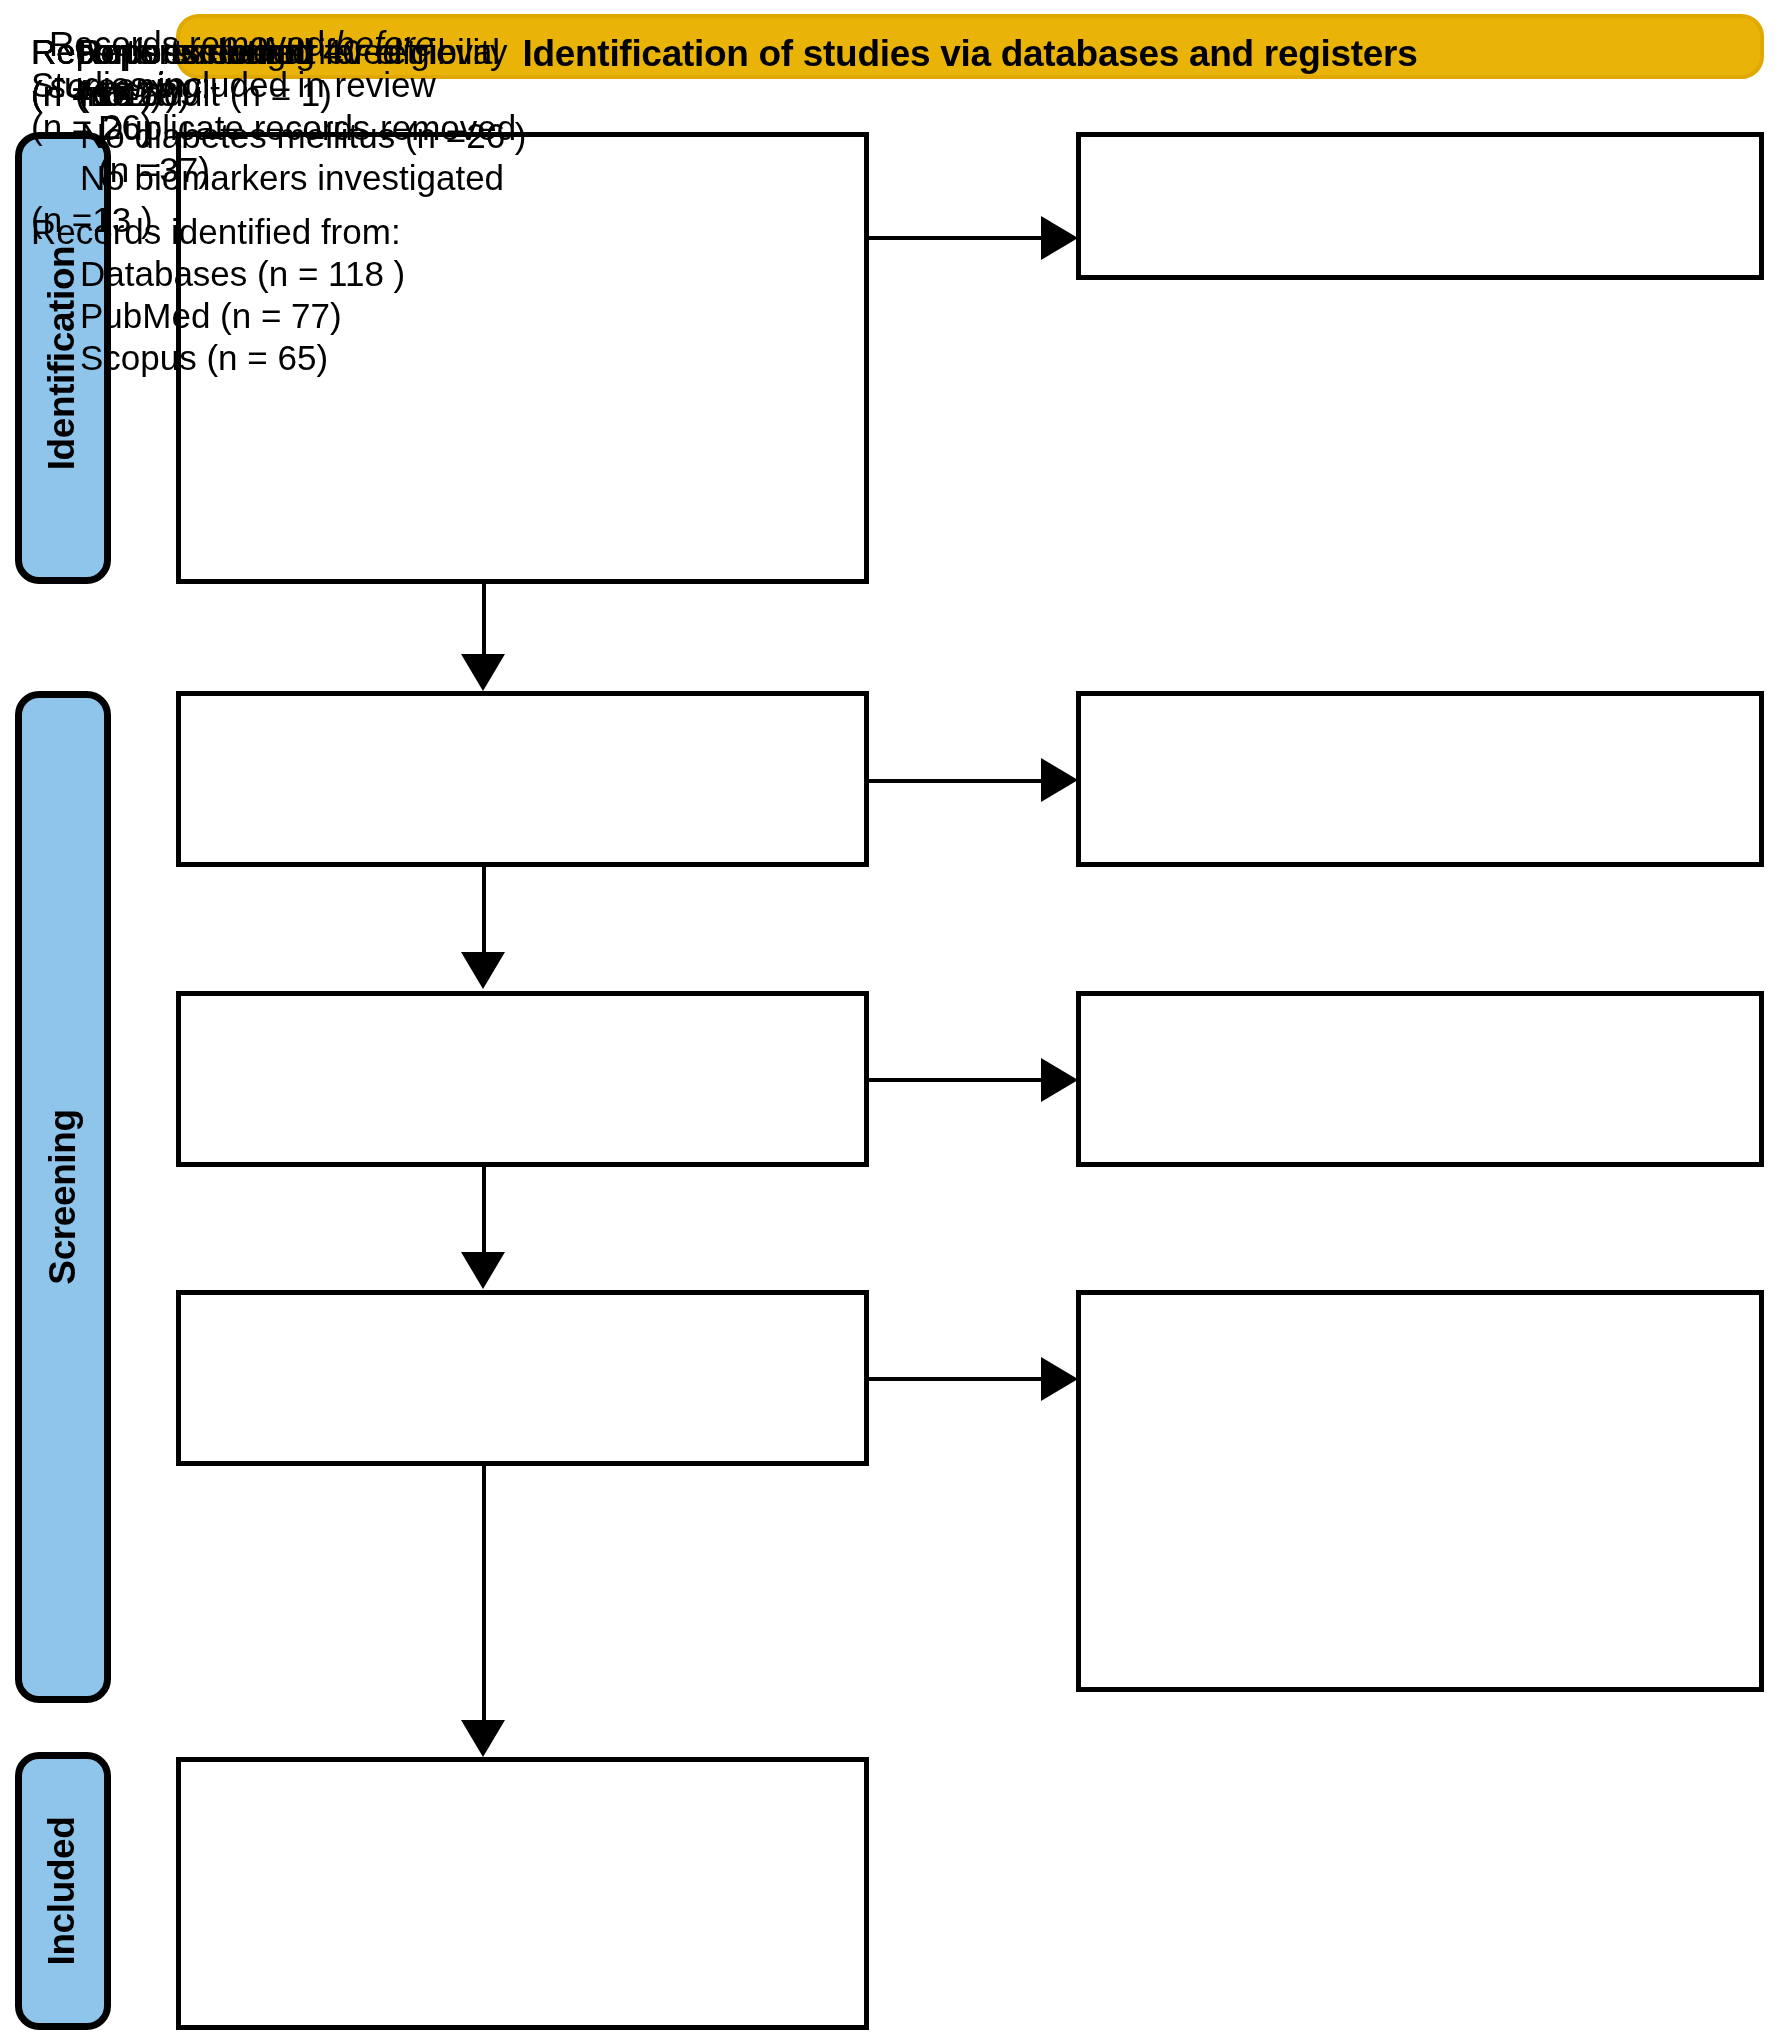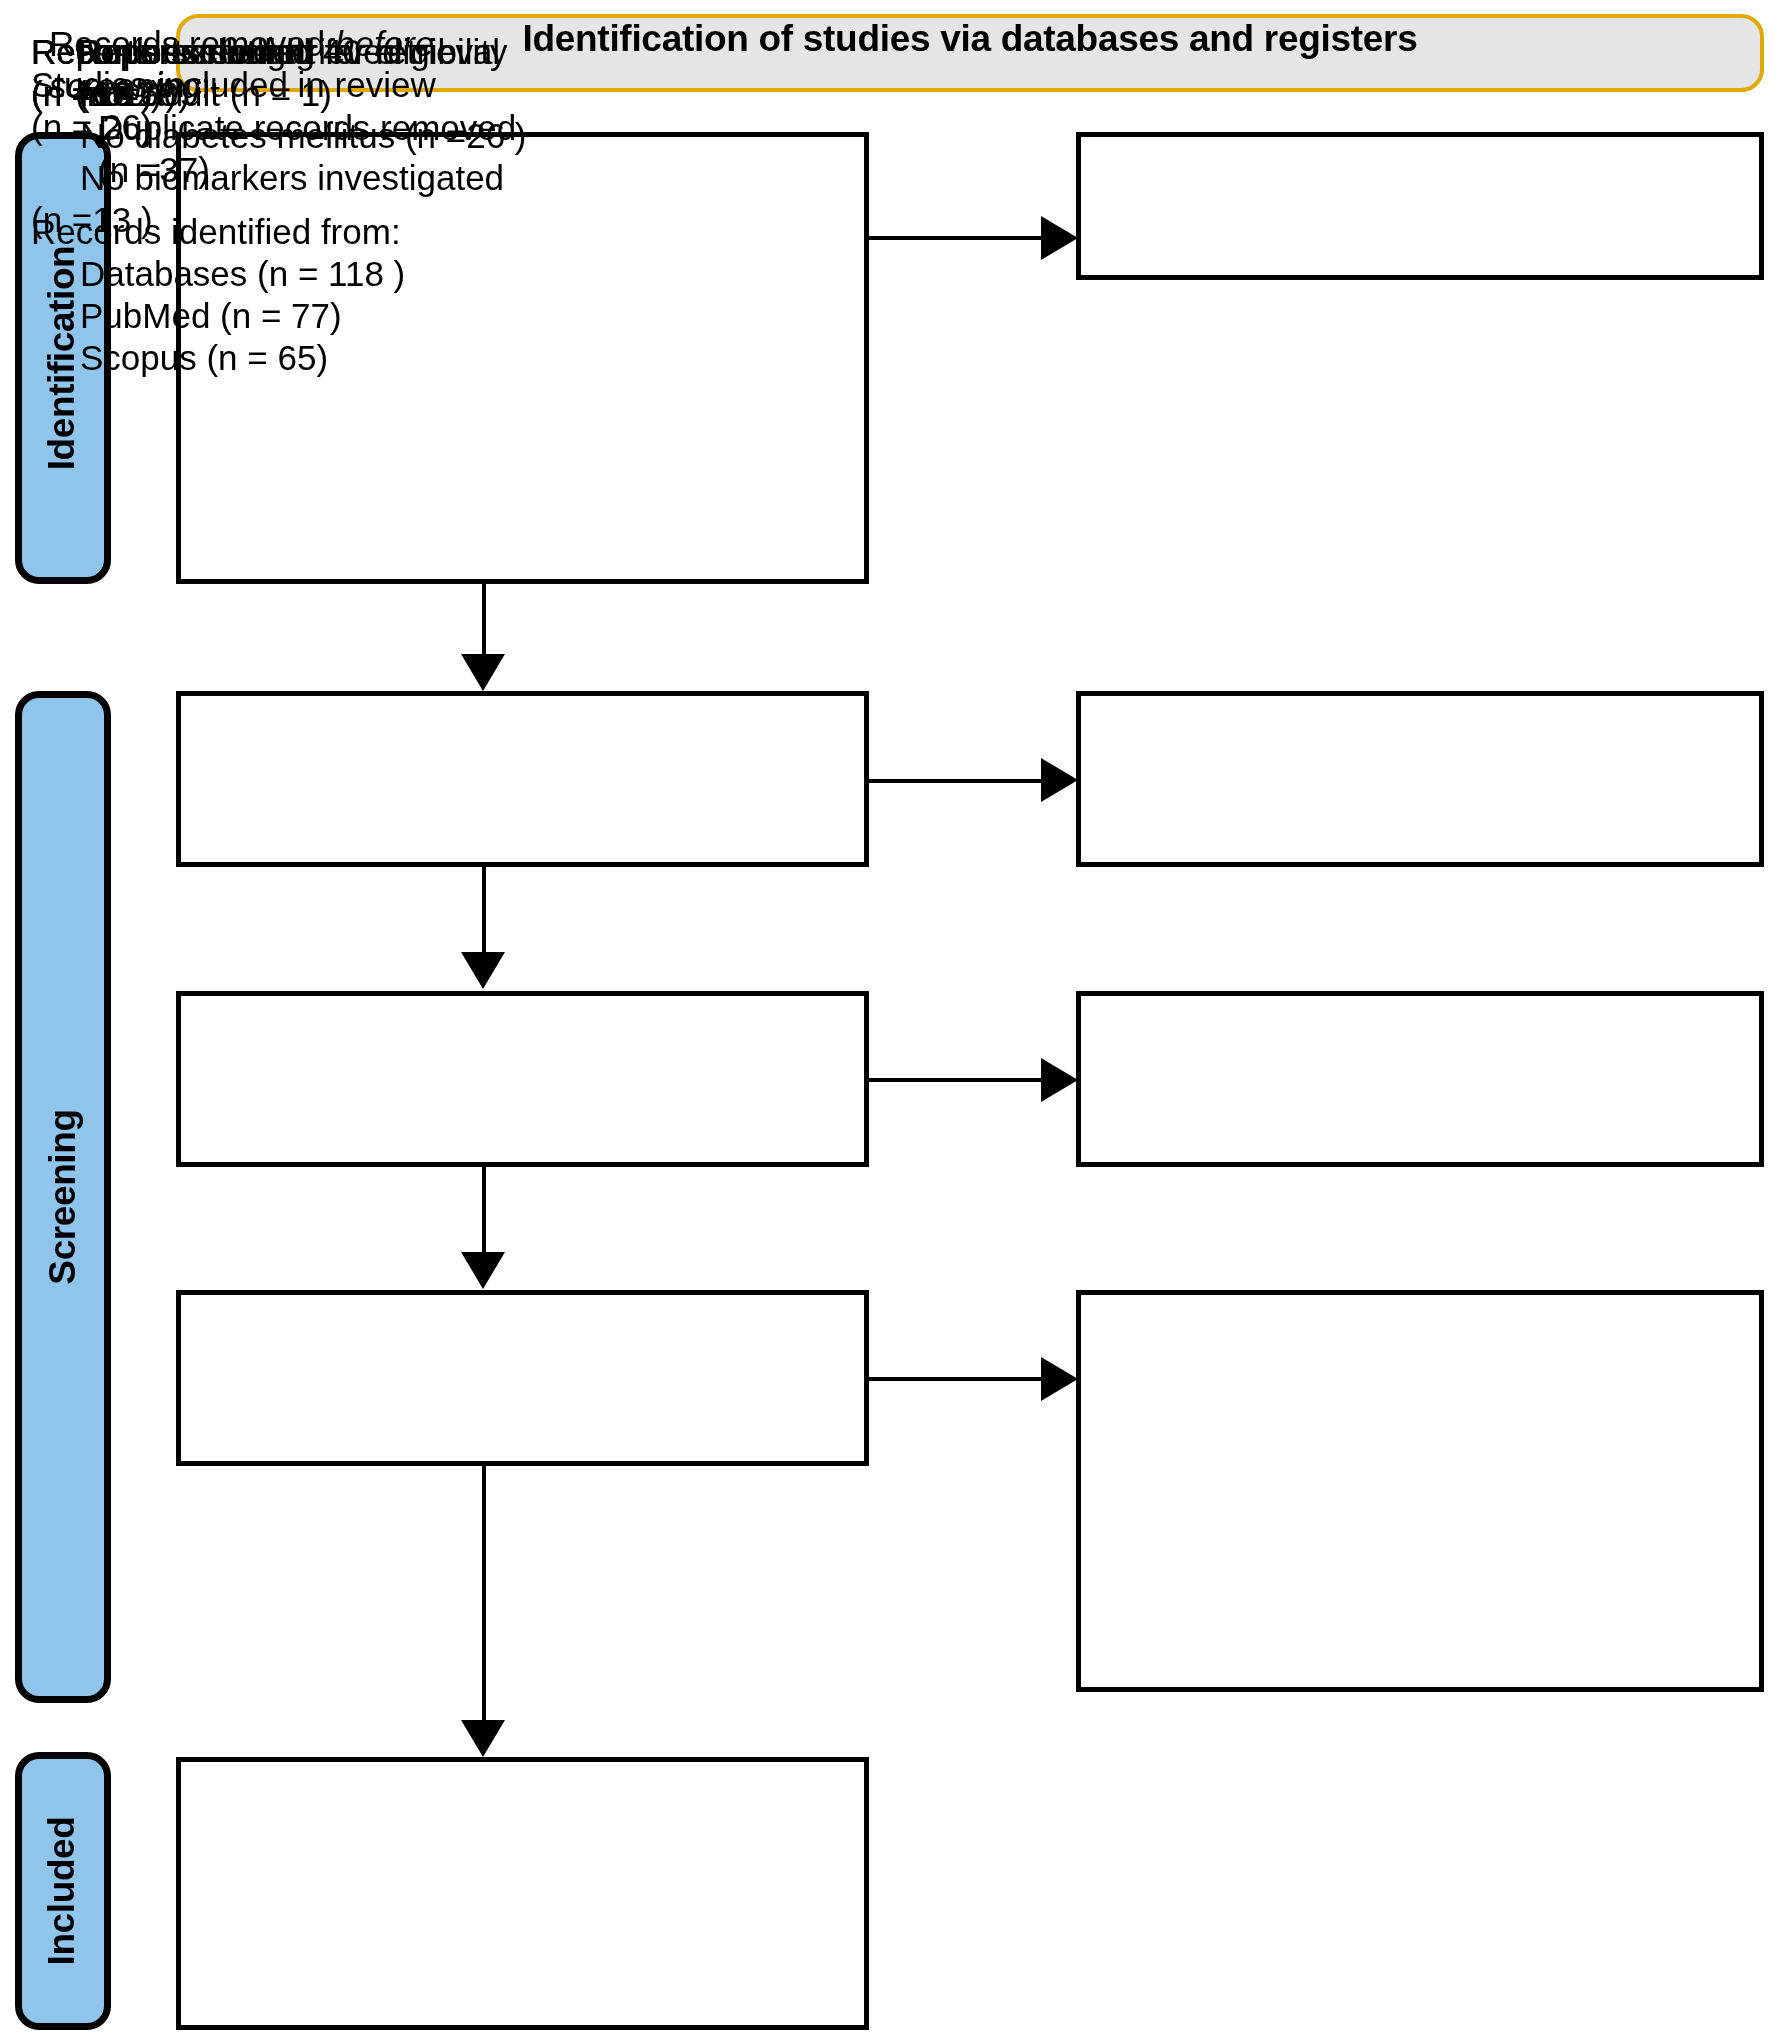--- a/index.html
+++ b/index.html
@@ -16,27 +16,27 @@
     font-family: "Liberation Sans", sans-serif;
     overflow: hidden;
   }
 
   
   .banner {
     position: absolute;
     left: 176px;
     top: 14px;
     width: 1588px;
-    height: 78px;
-    background: #e5e5e5;
+    height: 65px;
+    background: #eab308;
     border: 4.3px solid #E0A800;
     border-radius: 22.6px;
     box-sizing: border-box;
     display: flex;
-    align-items: flex-start;
+    align-items: flex-end;
     justify-content: center;
   }
   .banner-text {
     font-size: 37px;
     font-weight: bold;
     color: #000000;
     letter-spacing: -0.3px;
     white-space: nowrap;
   }
 

